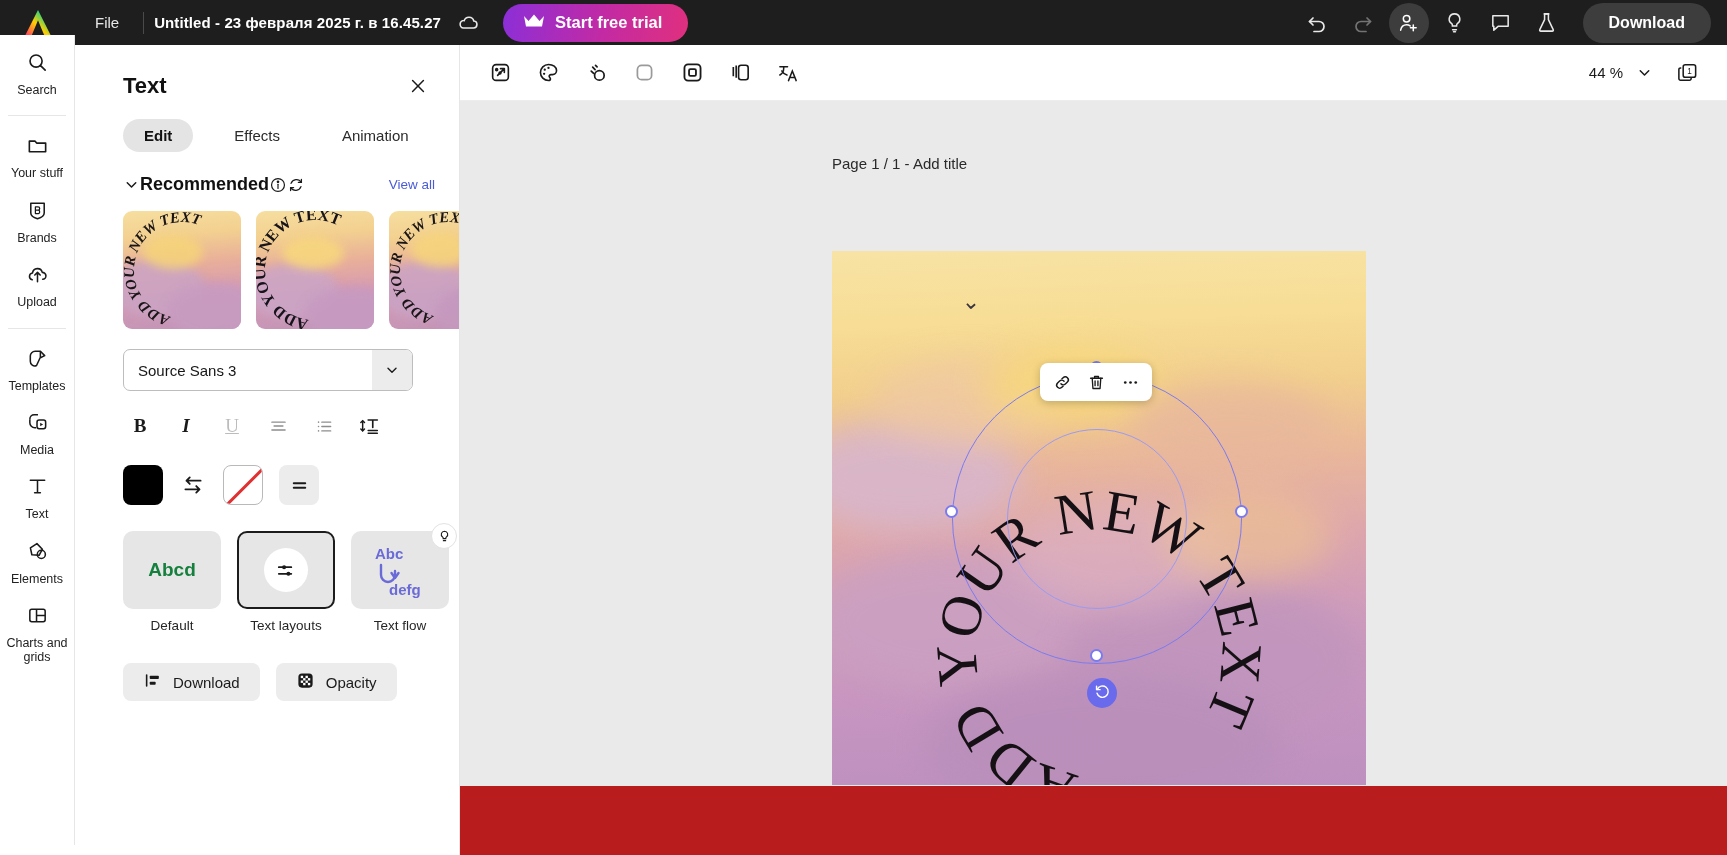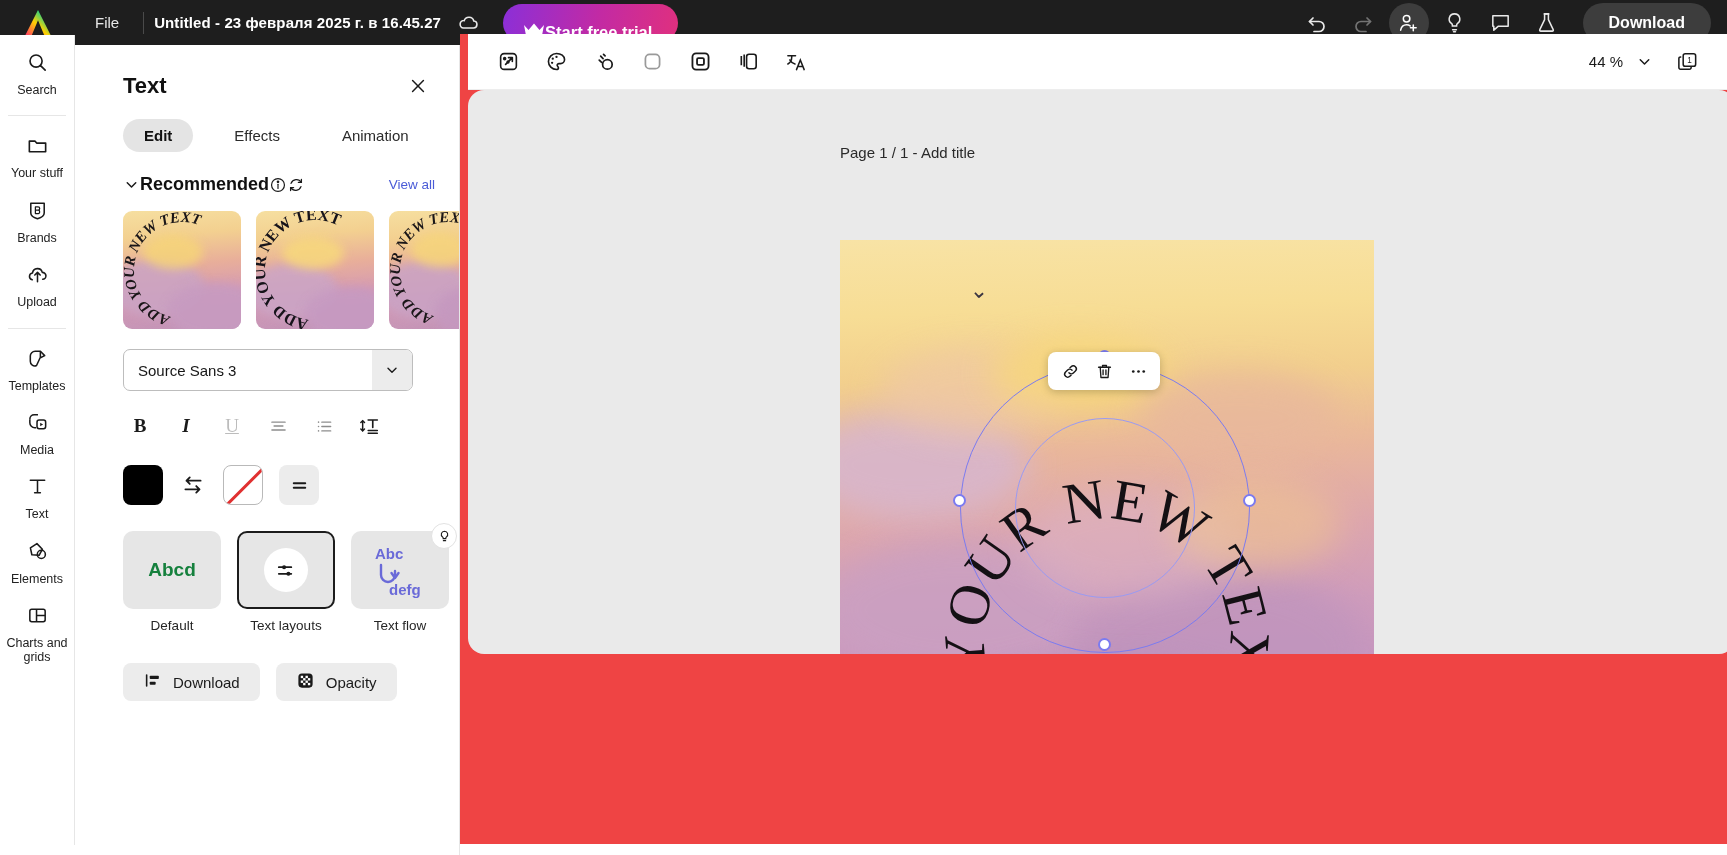--- a/index.html
+++ b/index.html
@@ -24,21 +24,21 @@
     font-size: 15px; color: #e8e8e8; padding: 4px 14px;
     margin-left: 6px; border-radius: 5px; cursor: pointer;
   }
   .tb-divider { width: 1px; height: 22px; background: #4a4a4a; margin: 0 10px; }
   .doc-title { font-size: 15px; font-weight: bold; color: #fff; letter-spacing: .1px; }
   .cloud-icon { margin-left: 16px; display: flex; align-items: center; }
   .trial-btn {
     margin-left: 22px;
     height: 38px; border-radius: 19px;
     background: linear-gradient(100deg, #8b2fd8 0%, #c32aa3 55%, #e0307e 100%);
-    display: flex; align-items: flex-end; gap: 0;
+    display: flex; align-items: center; gap: 10px;
     padding: 0 26px 0 20px;
     font-size: 16.5px; font-weight: bold; color: #fff;
     cursor: pointer;
   }
   .topbar-right {
     margin-left: auto; display: flex; align-items: flex-end; gap: 6px;
     padding-right: 16px;
   }
   .tb-icon {
     width: 40px; height: 40px; border-radius: 50%;
@@ -197,37 +197,37 @@
 
   .bottom-row { display: flex; gap: 16px; margin: 30px 0 0 48px; }
   .pill {
     height: 38px; border-radius: 8px; background: #ececec;
     display: flex; align-items: center; gap: 11px; padding: 0 20px;
     font-size: 15px; color: #1b1b1b; cursor: pointer;
   }
 
   
   #canvasarea {
-    position: absolute; top: 34px; left: 460px;
-    width: 1267px; height: 810px; background: #ef4444; padding-left: 8px;
+    position: absolute; top: 45px; left: 460px;
+    width: 1267px; height: 810px; background: #b91c1c;
   }
   .ctoolbar {
     height: 56px; display: flex; align-items: center; gap: 4px;
     padding-left: 18px; border-bottom: 1px solid #ededed;
     background: #fff;
   }
   .ct-btn {
     width: 44px; height: 40px; border-radius: 7px;
     display: flex; align-items: center; justify-content: center; cursor: pointer;
   }
   .ct-right { margin-left: auto; display: flex; align-items: center; gap: 6px; padding-right: 18px; }
   .zoom-val { font-size: 15px; color: #1b1b1b; }
   .stage {
-    position: relative; width: 1267px; height: 564px;
-    background: #eaeaea; overflow: hidden; border-radius: 16px;
+    position: relative; width: 1267px; height: 685px;
+    background: #eaeaea; overflow: hidden;
   }
   .page-label {
     position: absolute; left: 372px; top: 54px;
     font-size: 15px; color: #2a2a2a;
   }
   .page {
     position: absolute; left: 372px; top: 150px;
     width: 534px; height: 534px;
     overflow: hidden;
     background: linear-gradient(178deg,

